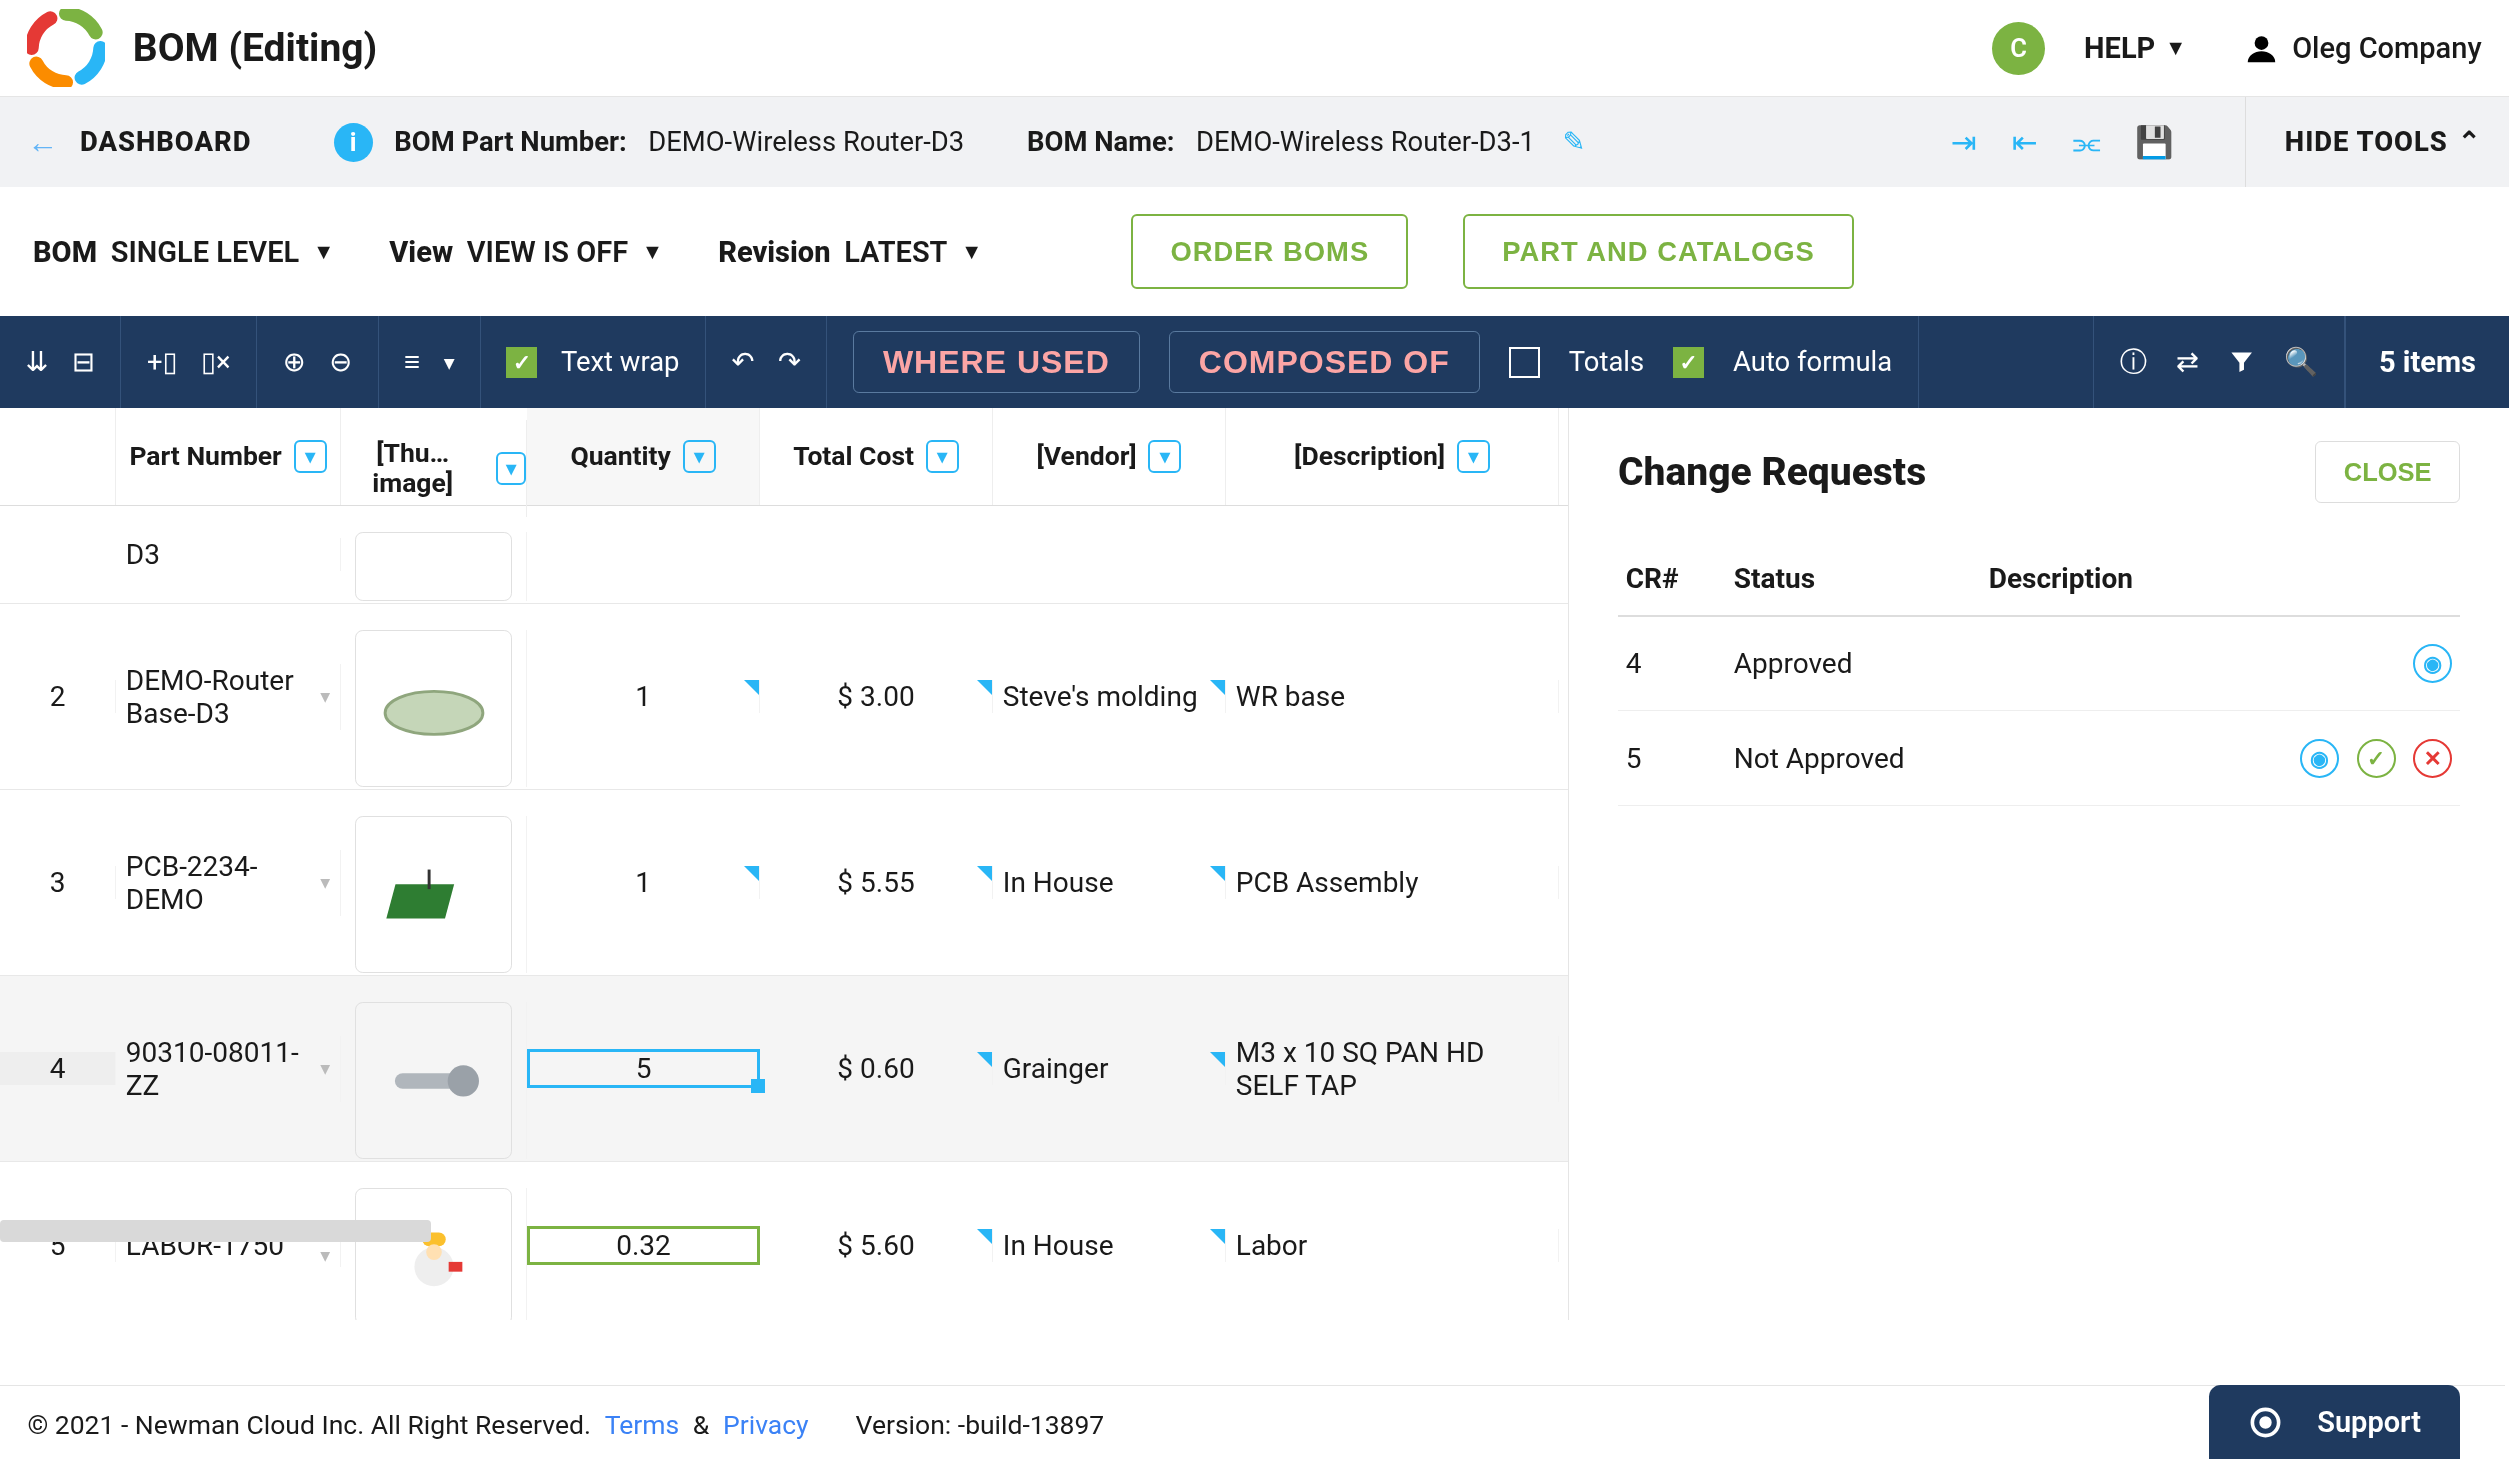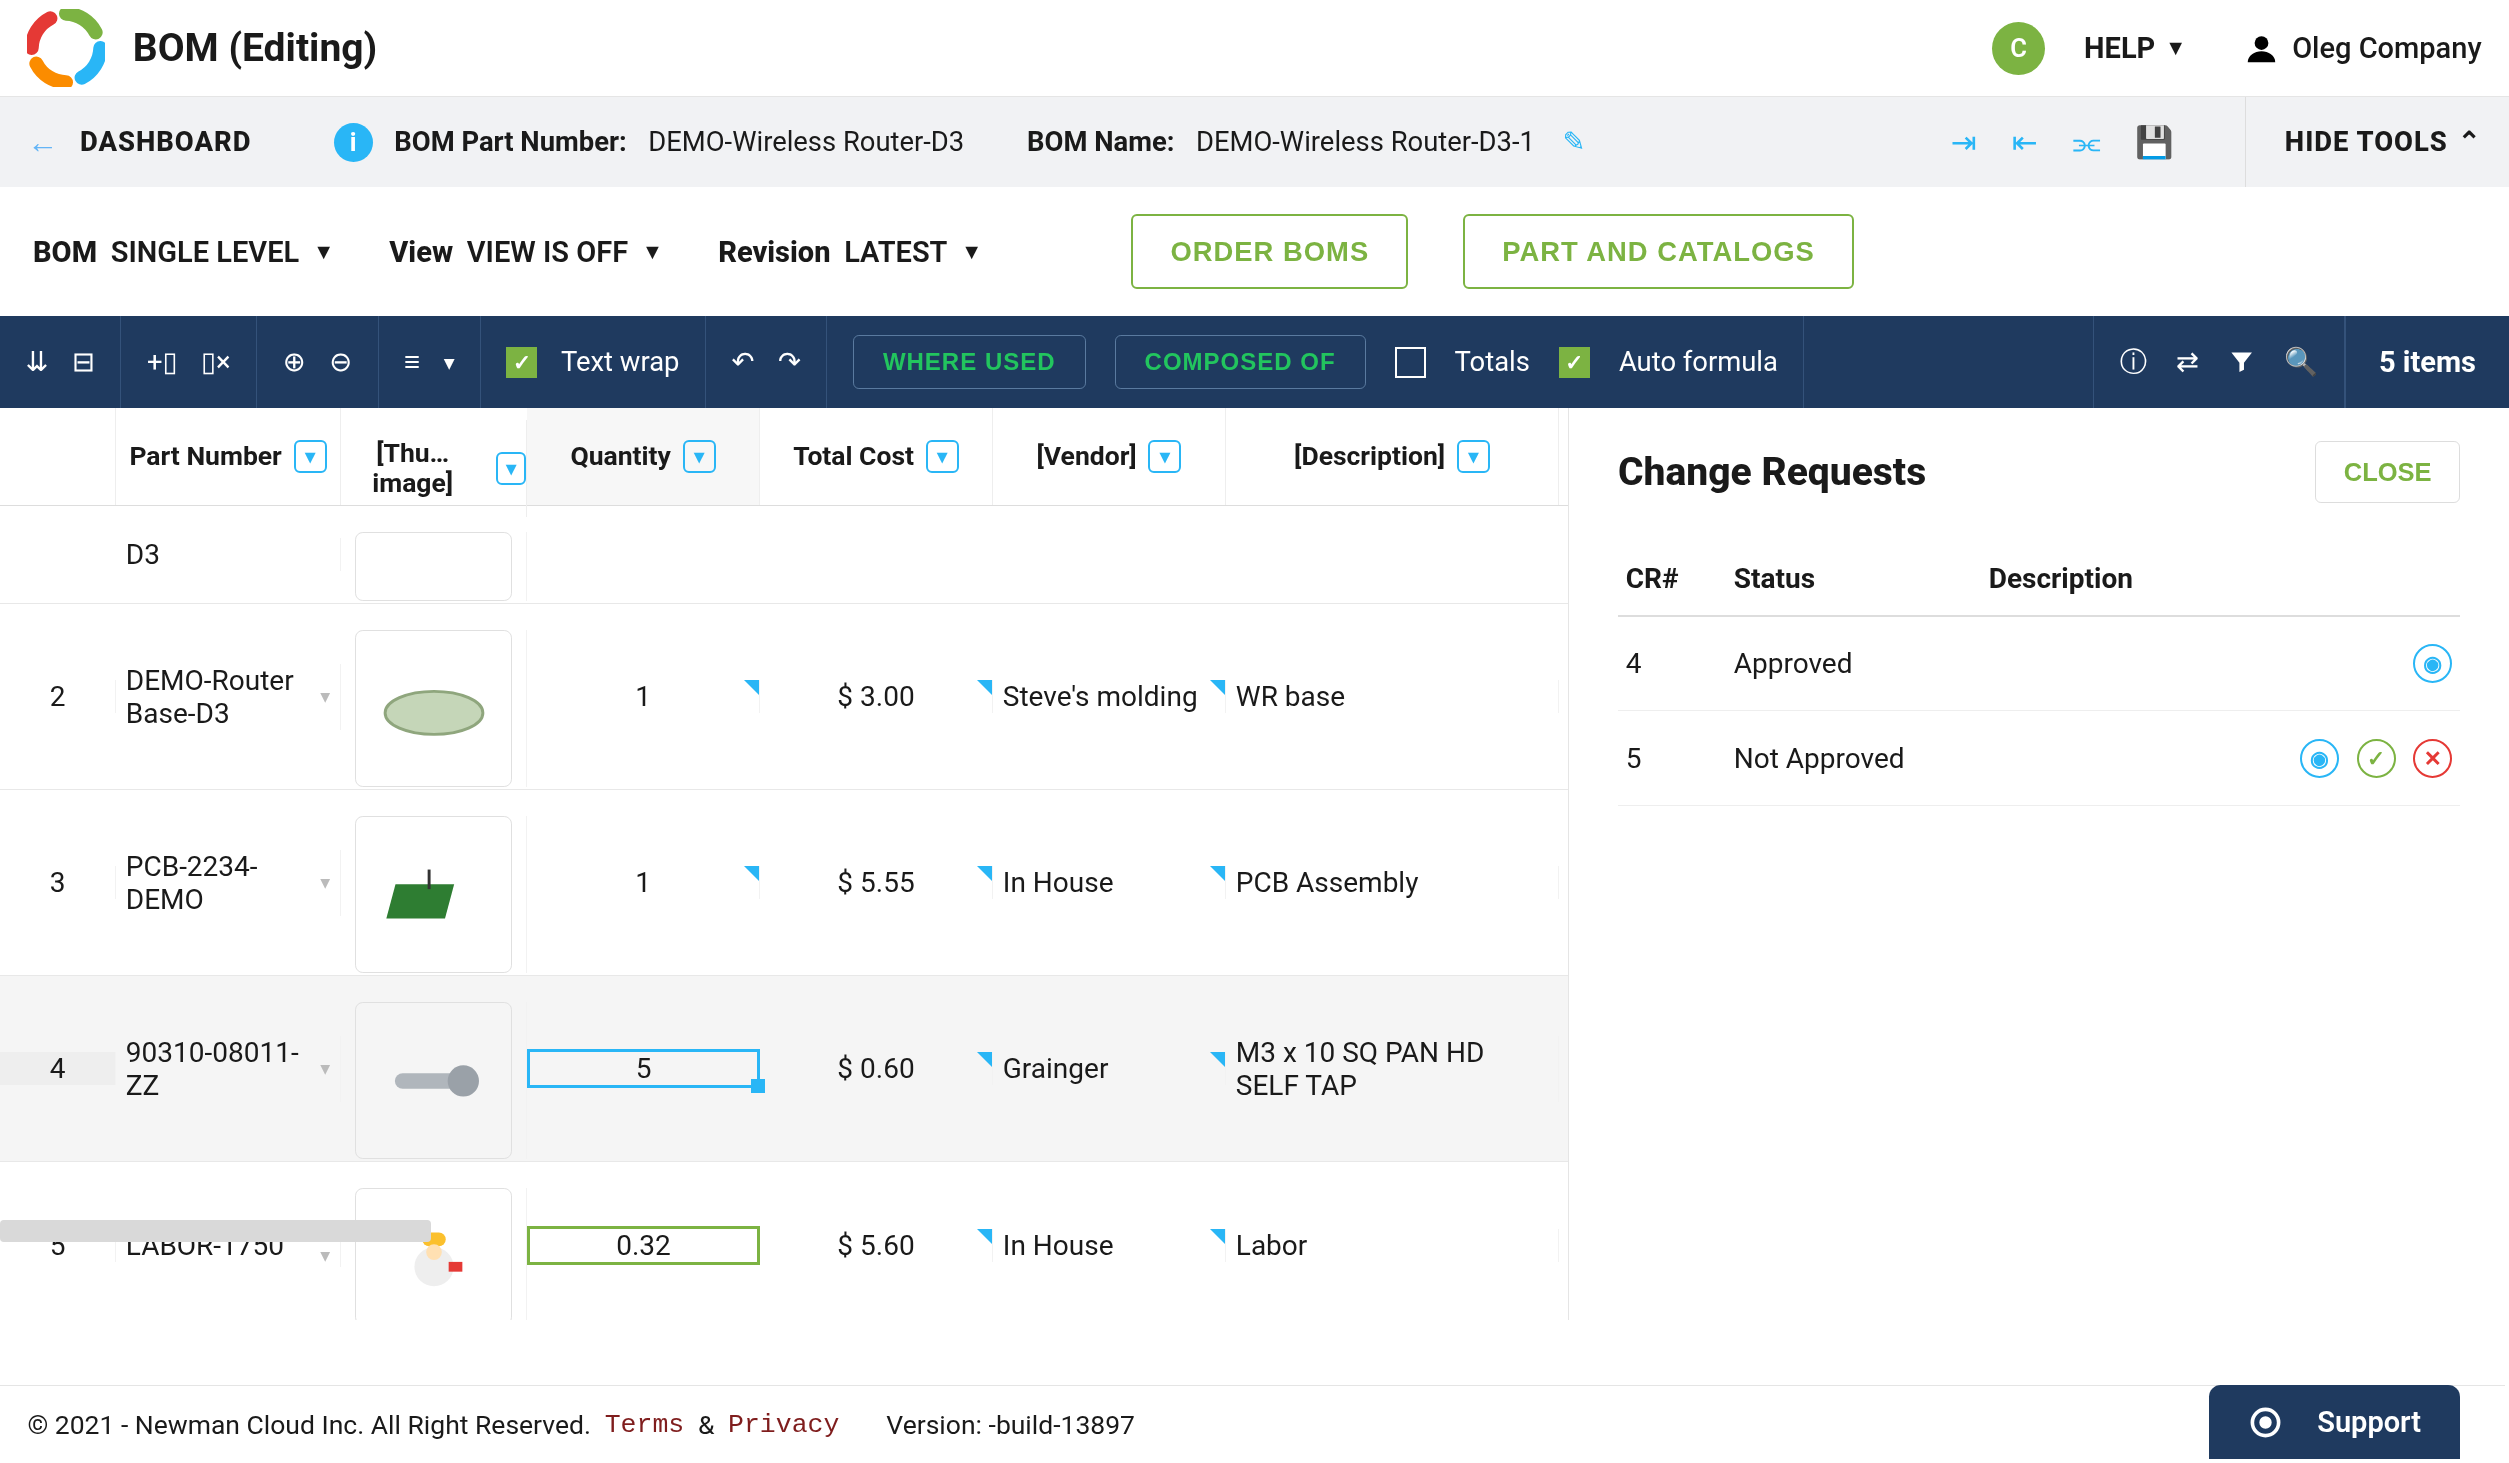--- a/index.html
+++ b/index.html
@@ -29,21 +29,21 @@
 .view-bar { height: 129px; display: flex; align-items: center; padding: 0 33px; gap: 55px; font-size: 29px; }
 .view-group { display: flex; align-items: center; gap: 13.7px; }
 .view-strong { font-weight: 800; }
 .view-light { font-weight: 600; }
 .caret { font-size: 21.6px; }
 .pill-btn { border: 2px solid #7cb342; color: #7cb342; font-weight: 800; font-size: 27.4px; padding: 19.6px 37px; border-radius: 5.9px; letter-spacing: 1px; background: #fff; }
 
 
 .dark-bar { background: #1f3a5f; color: #fff; height: 92px; display: flex; align-items: center; font-size: 27.4px; }
 .dark-seg { display: flex; align-items: center; gap: 23.5px; padding: 0 25.5px; height: 100%; border-right: 1px solid #34527a; }
-.dark-btn { border: 1px solid #5a7a9f; border-radius: 5.9px; padding: 11.8px 29px; font-weight: 700; letter-spacing: 1px; background: transparent; color: #22c55e; font-size: 24px; }
+.dark-btn { border: 1px solid #5a7a9f; border-radius: 5.9px; padding: 11.8px 29px; font-weight: 700; letter-spacing: 1px; background: transparent; color: #fca5a5; font-size: 32px; }
 .chk { width: 31px; height: 31px; border: 2.9px solid #fff; display: inline-flex; align-items: center; justify-content: center; }
 .chk.on { background: #7cb342; border-color: #7cb342; }
 .chk.on::after { content: "✓"; color: #fff; font-size: 21.6px; font-weight: 700; }
 .dark-spacer { flex: 1; }
 .item-count { padding: 0 33px; font-weight: 700; font-size: 29px; border-left: 1px solid #34527a; height: 100%; display: flex; align-items: center; }
 
 
 .main { display: flex; height: 912px; }
 .grid-wrap { width: 1568px; overflow: hidden; position: relative; }
 .cr-panel { flex: 1; padding: 33px 49px; border-left: 1px solid #e5e5e5; }
@@ -85,21 +85,21 @@
 .cr-table th { text-align: left; font-weight: 700; padding: 19.6px 7.8px; border-bottom: 2px solid #ddd; }
 .cr-table td { padding: 27.4px 7.8px; border-bottom: 1px solid #eee; }
 .cr-actions { display: flex; gap: 17.6px; justify-content: flex-end; }
 .act-ico { width: 39px; height: 39px; border-radius: 50%; border: 2.9px solid; display: flex; align-items: center; justify-content: center; font-size: 21.6px; font-weight: 700; }
 .act-view { border-color: #29b6f6; color: #29b6f6; }
 .act-approve { border-color: #7cb342; color: #7cb342; }
 .act-reject { border-color: #e53935; color: #e53935; }
 
 
 .footer { position: absolute; bottom: 0; left: 0; right: 4px; height: 78px; border-top: 1px solid #e5e5e5; display: flex; align-items: center; padding: 0 27.4px; font-size: 26.5px; gap: 13.7px; background:#fff; }
-.footer a { color: #7f1d1d; text-decoration: none; font-family: Liberation Mono, monospace; }
+.footer a { color: #3b82f6; text-decoration: none; }
 .support-pill { position: absolute; right: 49px; bottom: 3.9px; background: #1f3a5f; color: #fff; border-radius: 11.8px 11.8px 0 0; padding: 19.6px 39px; font-size: 29px; font-weight: 600; display: flex; align-items: center; gap: 34px; }
 .scroll-stub { position: absolute; left: 0; bottom: 78px; width: 431px; height: 21.6px; background: #d9d9d9; border-radius: 3.9px; }
 </style>
 </head>
 <body>
 
 <div class="top-header">
   <svg class="logo" viewBox="0 0 100 100">
     <path d="M50 6 A44 44 0 0 1 88 30" fill="none" stroke="#7cb342" stroke-width="18" stroke-linecap="round"></path>
     <path d="M94 50 A44 44 0 0 1 70 88" fill="none" stroke="#29b6f6" stroke-width="18" stroke-linecap="round"></path>

